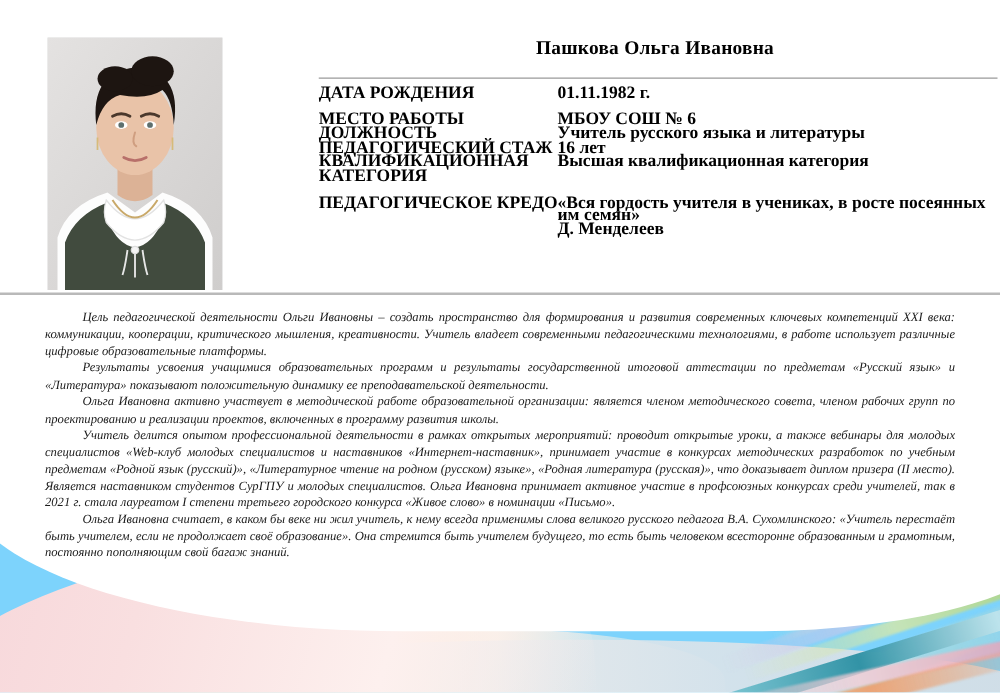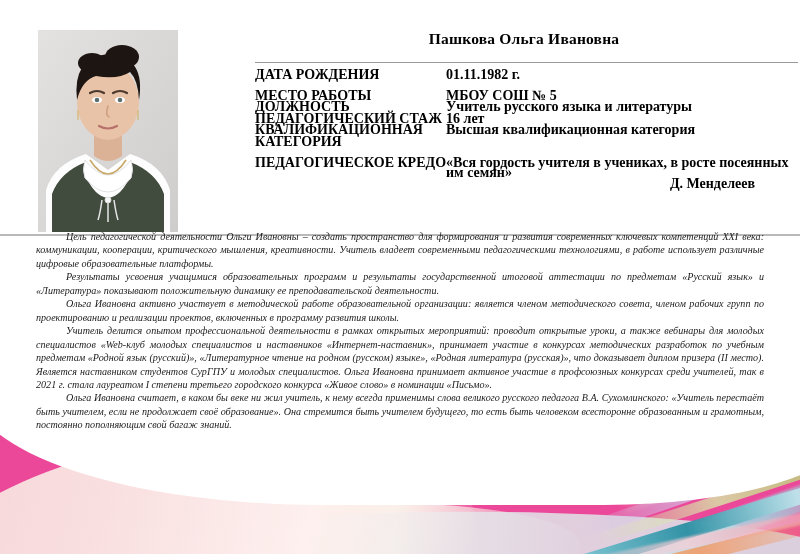--- a/index.html
+++ b/index.html
@@ -7,21 +7,21 @@
   body{
     width:800px;height:554px;
     background:#ffffff;
     font-family:"Liberation Serif", serif;
     overflow:hidden;
     position:relative;
   }
   #slide{
     position:relative;
     width:800px;height:554px;
-    background:#ec4899;
+    background:#7dd3fc;
     overflow:hidden;
   }
 
   
   .bg-layer{position:absolute;inset:0;overflow:hidden;pointer-events:none;}
 
   .topbar{position:absolute;left:0;top:7px;height:9px;width:800px;display:flex;}
   .topbar span{display:block;height:9px;}
 
   .pink-swoosh{
@@ -120,24 +120,24 @@
   table.info{
     position:absolute;left:255px;top:70px;width:545px;
     border-collapse:collapse;
     font-family:"Liberation Serif", serif;
     font-size:14px;font-weight:bold;color:#000;
   }
   table.info td{vertical-align:top;padding:0 0 1px 0;line-height:10.6px;}
   td.lbl{width:117px;white-space:nowrap;}
   td.val{padding-left:2px;margin-top:40px;}
   tr.gap td{height:8px;}
-  .sig{display:block;text-align:right;padding-right:45px;}
+  .sig{display:block;text-align:left;padding-right:45px;}
 
   .body-text{
-    position:absolute;left:36px;top:230px;width:728px;
+    position:absolute;left:36px;top:248px;width:728px;
     font-family:"Liberation Serif", serif;
     font-style:italic;
     font-size:10.1px;
     line-height:13.45px;
     color:#1a1a1a;
     text-align:justify;
     text-justify:inter-word;
   }
   .body-text p{margin:0;text-indent:30px;}
 </style>
@@ -230,21 +230,21 @@
         <tr>
           <td class="lbl">ДАТА РОЖДЕНИЯ</td>
           <td class="val">01.11.1982 г.</td>
         </tr>
         <tr class="gap">
             <td></td>
             <td></td>
           </tr>
         <tr>
           <td class="lbl">МЕСТО РАБОТЫ</td>
-          <td class="val">МБОУ  СОШ № 5</td>
+          <td class="val">МБОУ  СОШ № 6</td>
         </tr>
         <tr>
           <td class="lbl">ДОЛЖНОСТЬ</td>
           <td class="val">Учитель  русского языка и литературы</td>
         </tr>
         <tr>
           <td class="lbl">ПЕДАГОГИЧЕСКИЙ  СТАЖ</td>
           <td class="val">16   лет</td>
         </tr>
         <tr>

